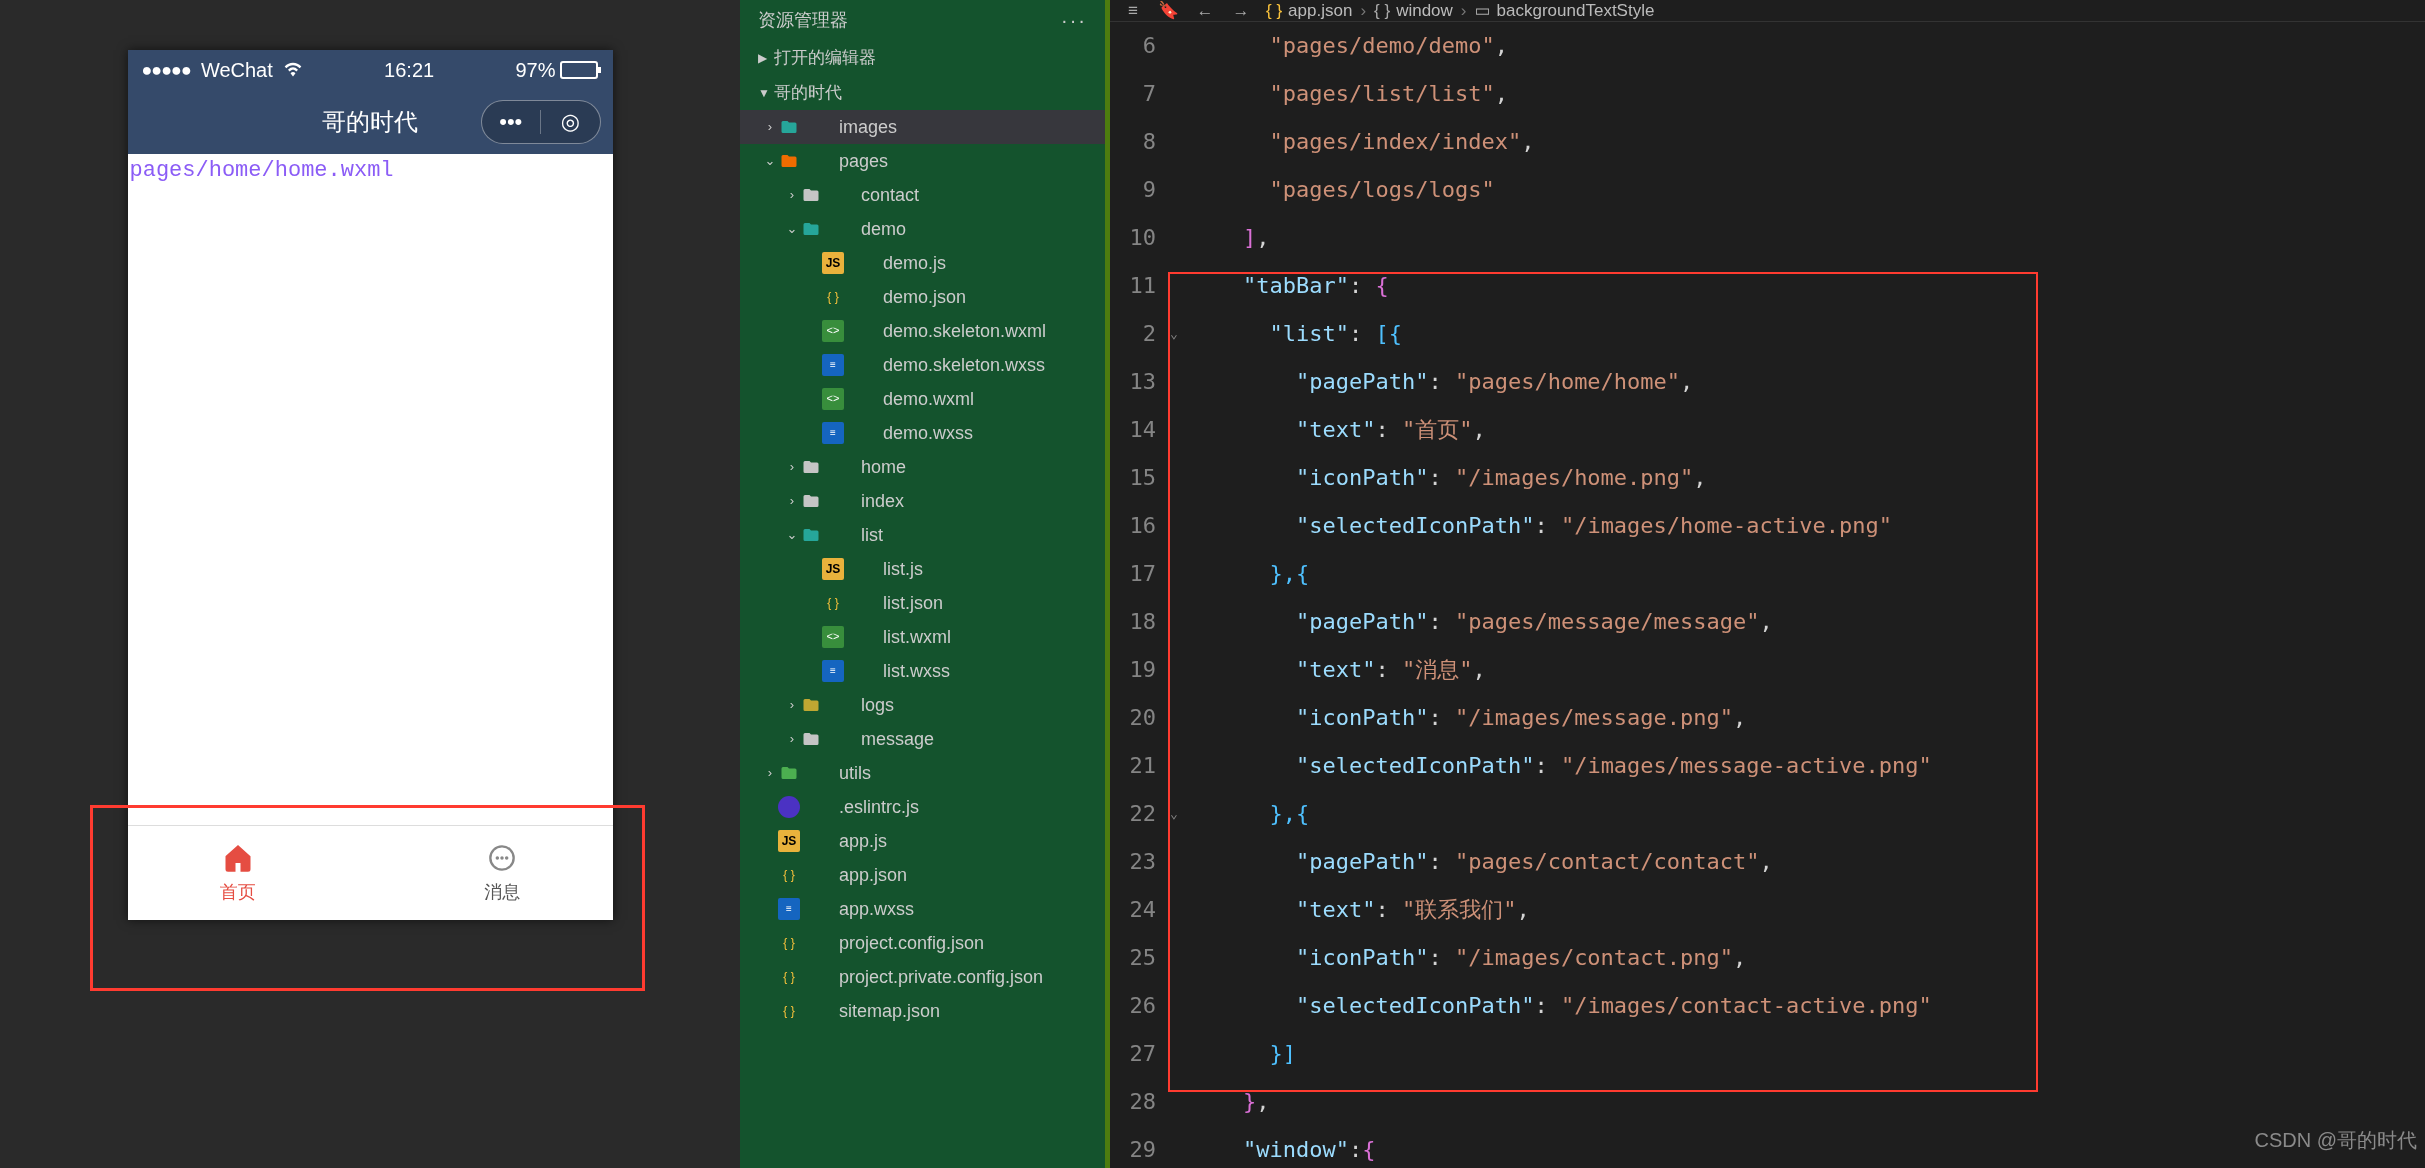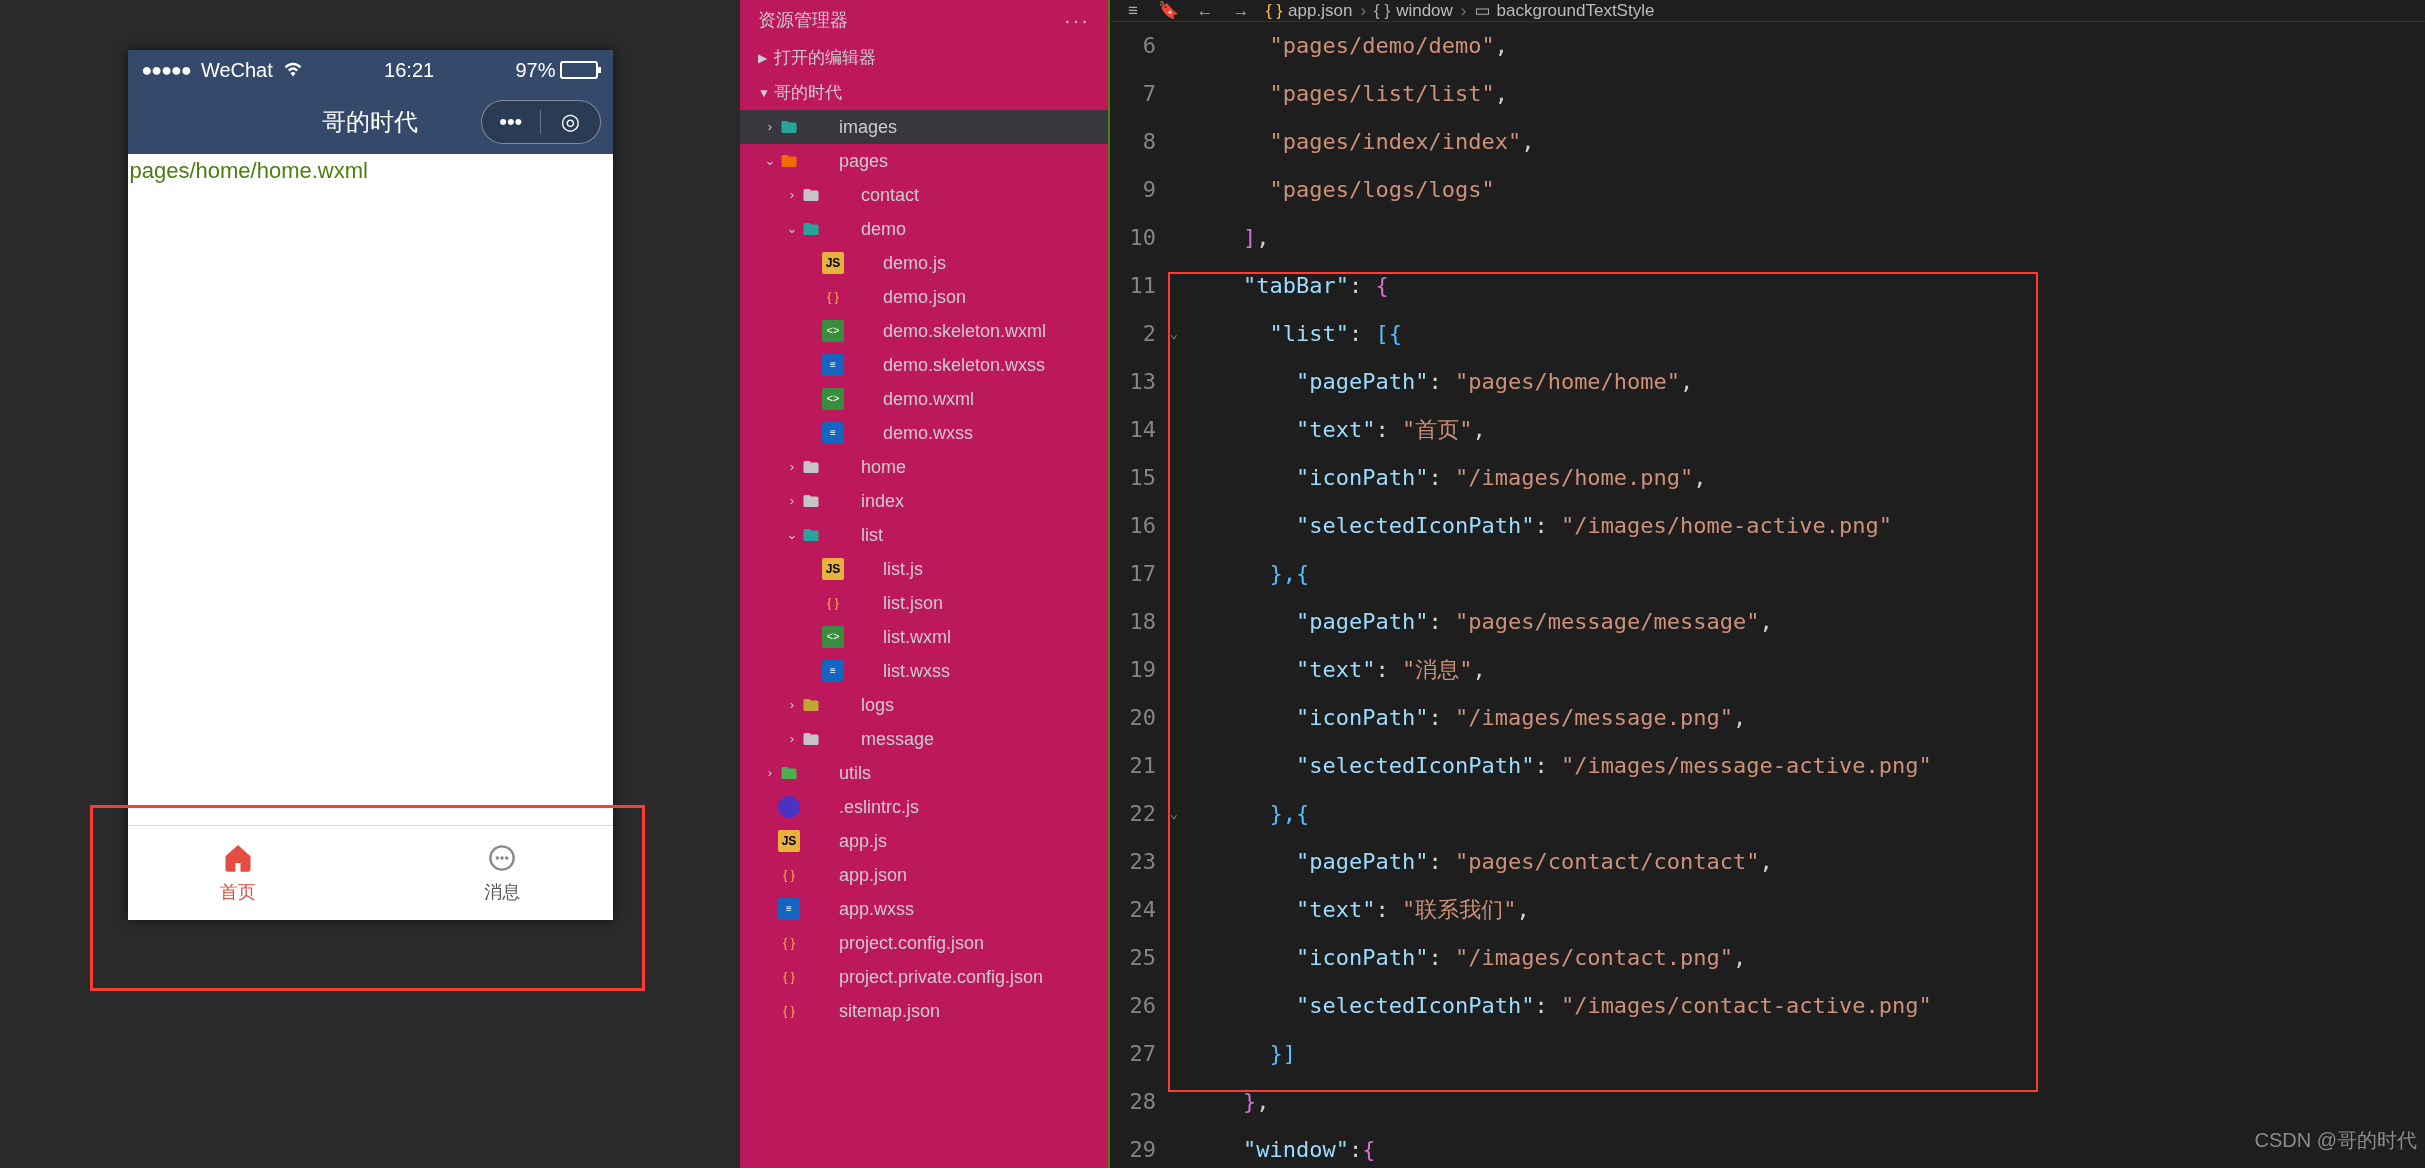--- a/index.html
+++ b/index.html
@@ -61,35 +61,35 @@
   .capsule {
     position:absolute; right:12px; top:10px;
     display:flex; align-items:center;
     border:1px solid rgba(255,255,255,.4);
     border-radius:22px; height:44px; width:120px;
     background: rgba(0,0,0,.2);
   }
   .capsule-btn{ flex:1; display:flex; align-items:center; justify-content:center; color:#fff; font-size:22px;}
   .capsule-div{width:1px; height:24px; background:rgba(255,255,255,.3);}
   .page-content {
-    flex:1; background:#fff; color:#4d7c0f; font-size:22px; padding:4px 2px;
+    flex:1; background:#fff; color:#8b5cf6; font-size:22px; padding:4px 2px;font-family:Liberation Mono, monospace;
   }
   .tab-bar {
     height:95px; border-top:1px solid #ddd; display:flex; background:#fff;gap:44px;
   }
   .tab-item{flex:1; display:flex; flex-direction:column; align-items:center; justify-content:center; gap:6px; font-size:18px; color:#555;}
   .tab-item.active{ color:#e54d42;}
   .tab-icon{ width:32px; height:32px; display:flex; align-items:center; justify-content:center;}
   .red-box { position:absolute; border:3px solid #ff3b30; pointer-events:none;}
 
   
   .explorer {
     width: 370px;
-    background: #be185d;
-    border-right: 2px solid #4d7c0f;
+    background: #14532d;
+    border-right: 5px solid #4d7c0f;
     display:flex; flex-direction:column;
   }
   .explorer-header {
     height:40px; display:flex; align-items:center; justify-content:space-between;
     padding:0 18px; font-size:18px; color:#ccc;
   }
   .ellipsis { font-size:20px; letter-spacing:2px; }
   .section-header {
     padding:6px 18px; font-size:17px; color:#ccc; display:flex; align-items:center; gap:4px;
   }

